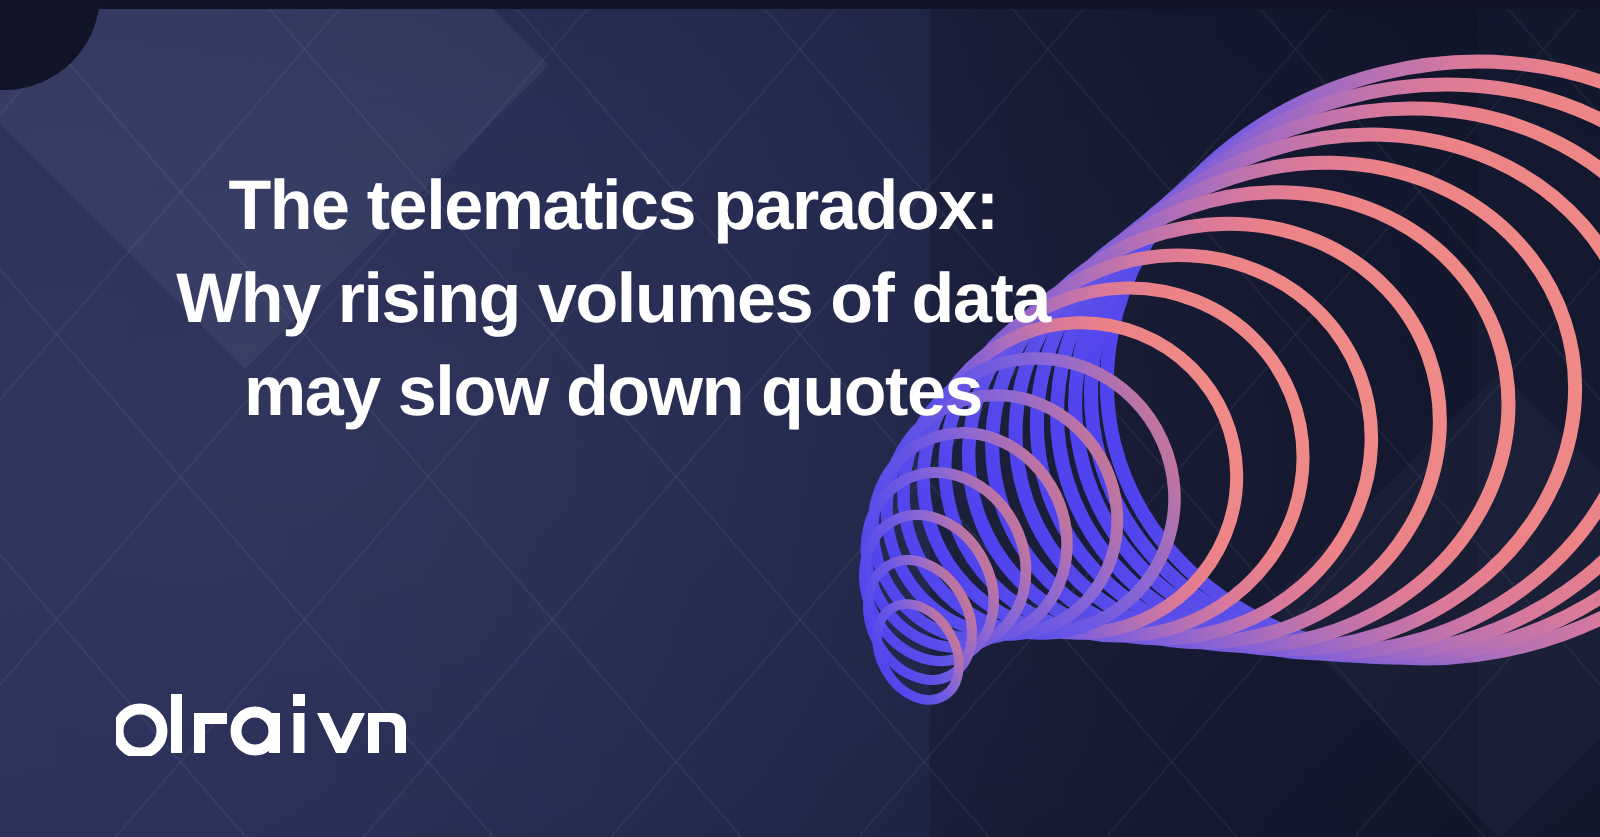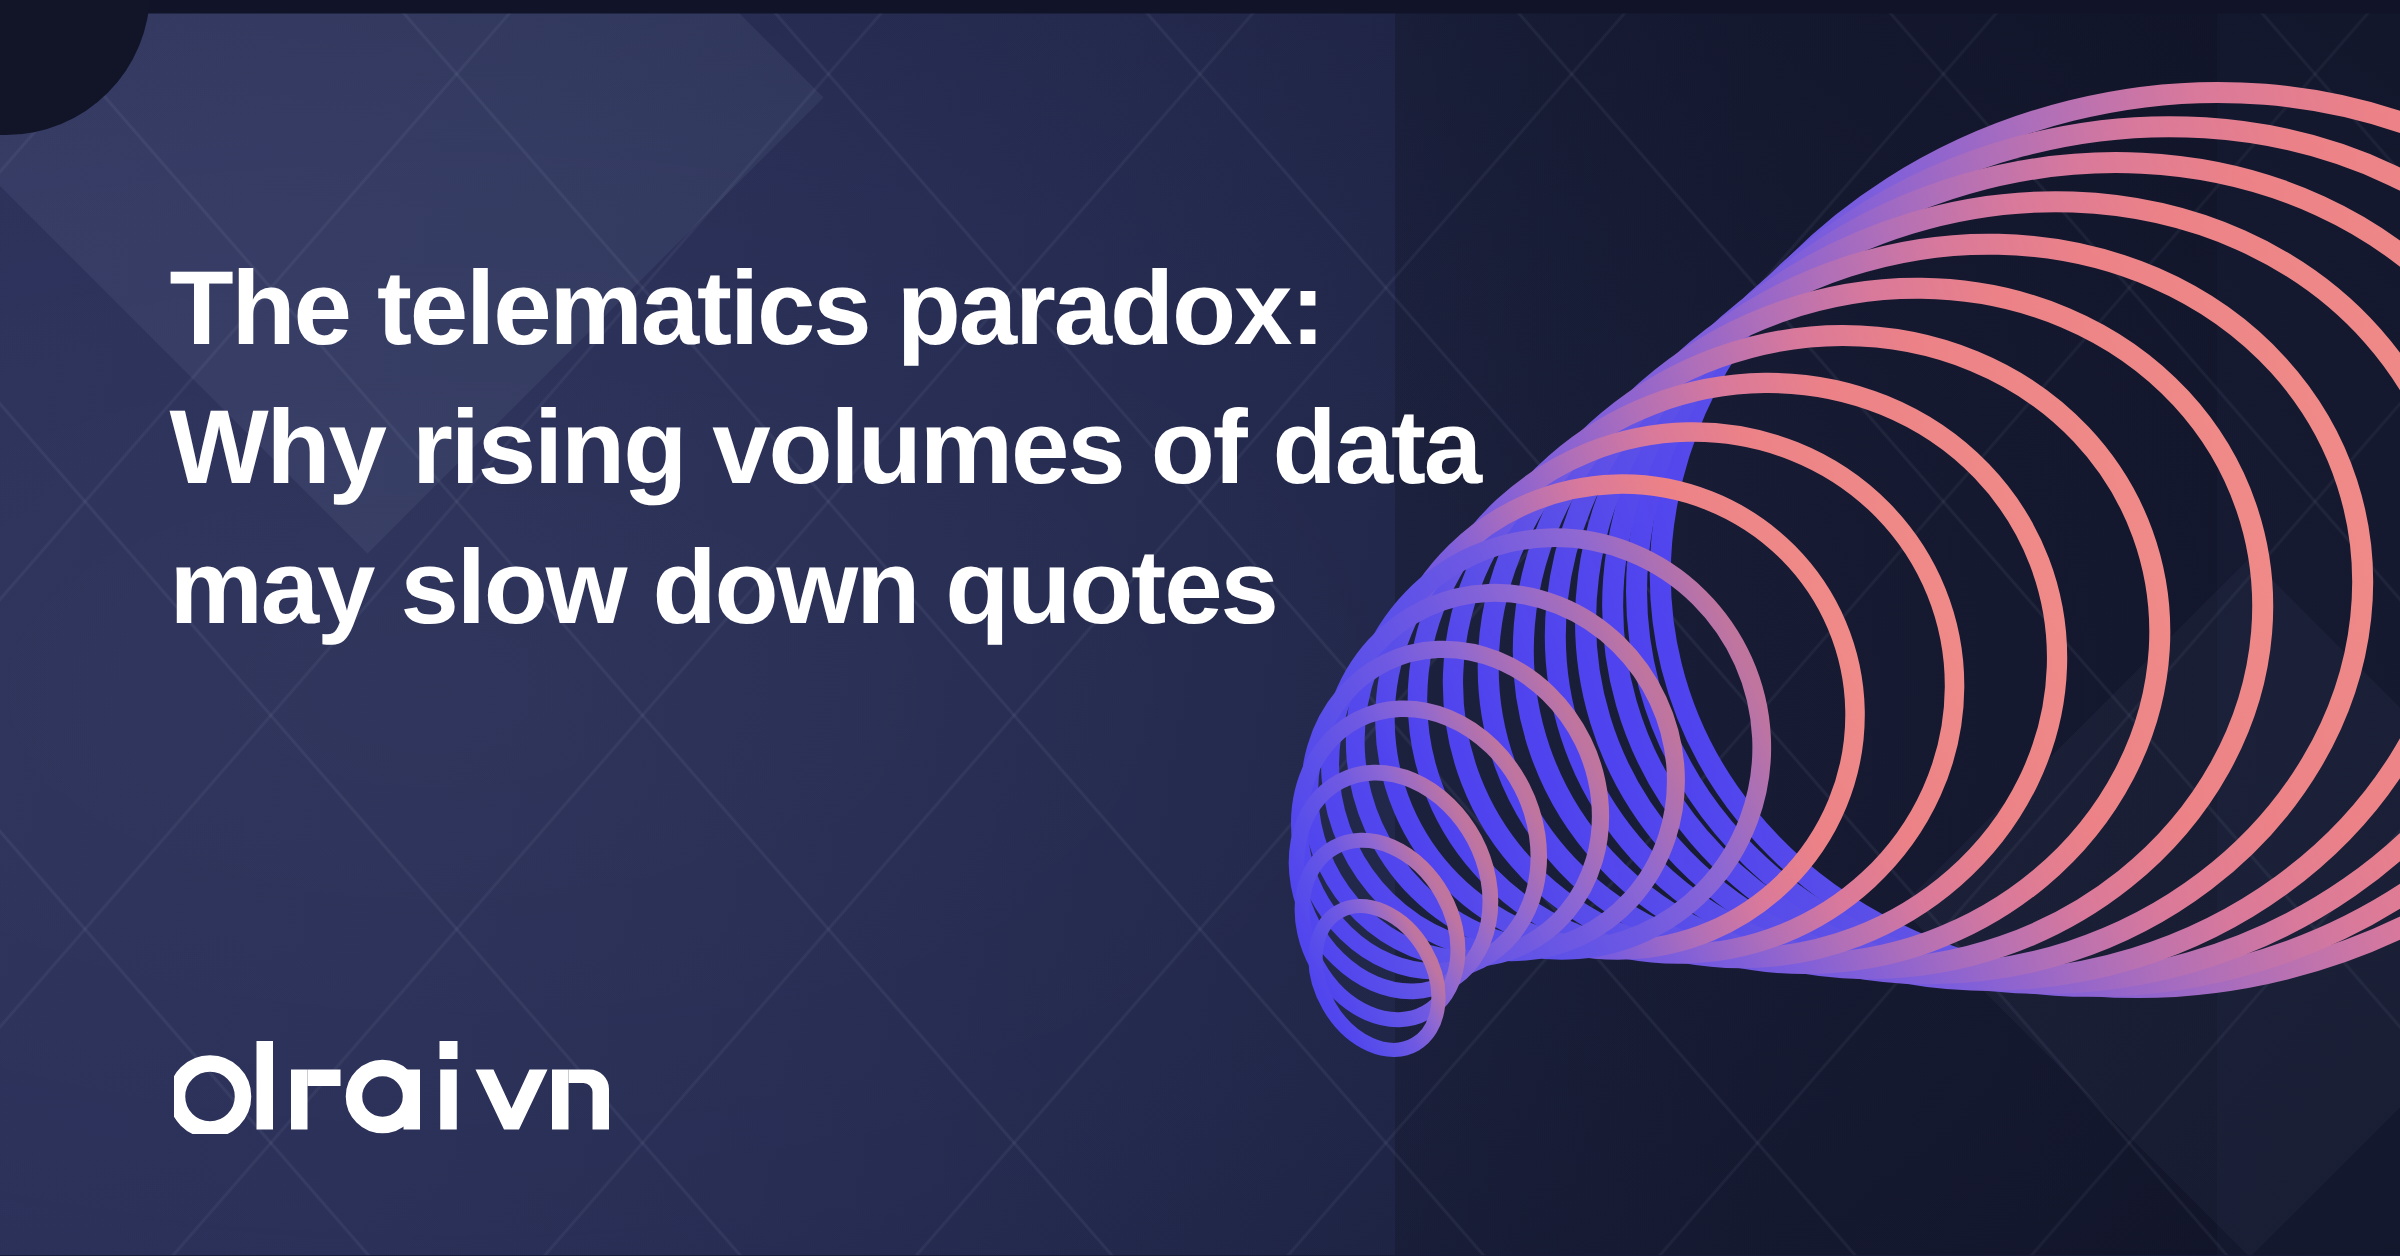--- a/index.html
+++ b/index.html
@@ -10,20 +10,21 @@
   body {
     font-family: "Liberation Sans", sans-serif;
   }
 
   #banner {
     position: relative;
     width: 1600px;
     height: 837px;
     overflow: hidden;
     background: #252b52;
+    text-align: center;
   }
 
   
   .bg-base {
     position: absolute;
     inset: 0;
     background:
       linear-gradient(100deg,
         #2a3059 0%,
         #282e56 22%,

